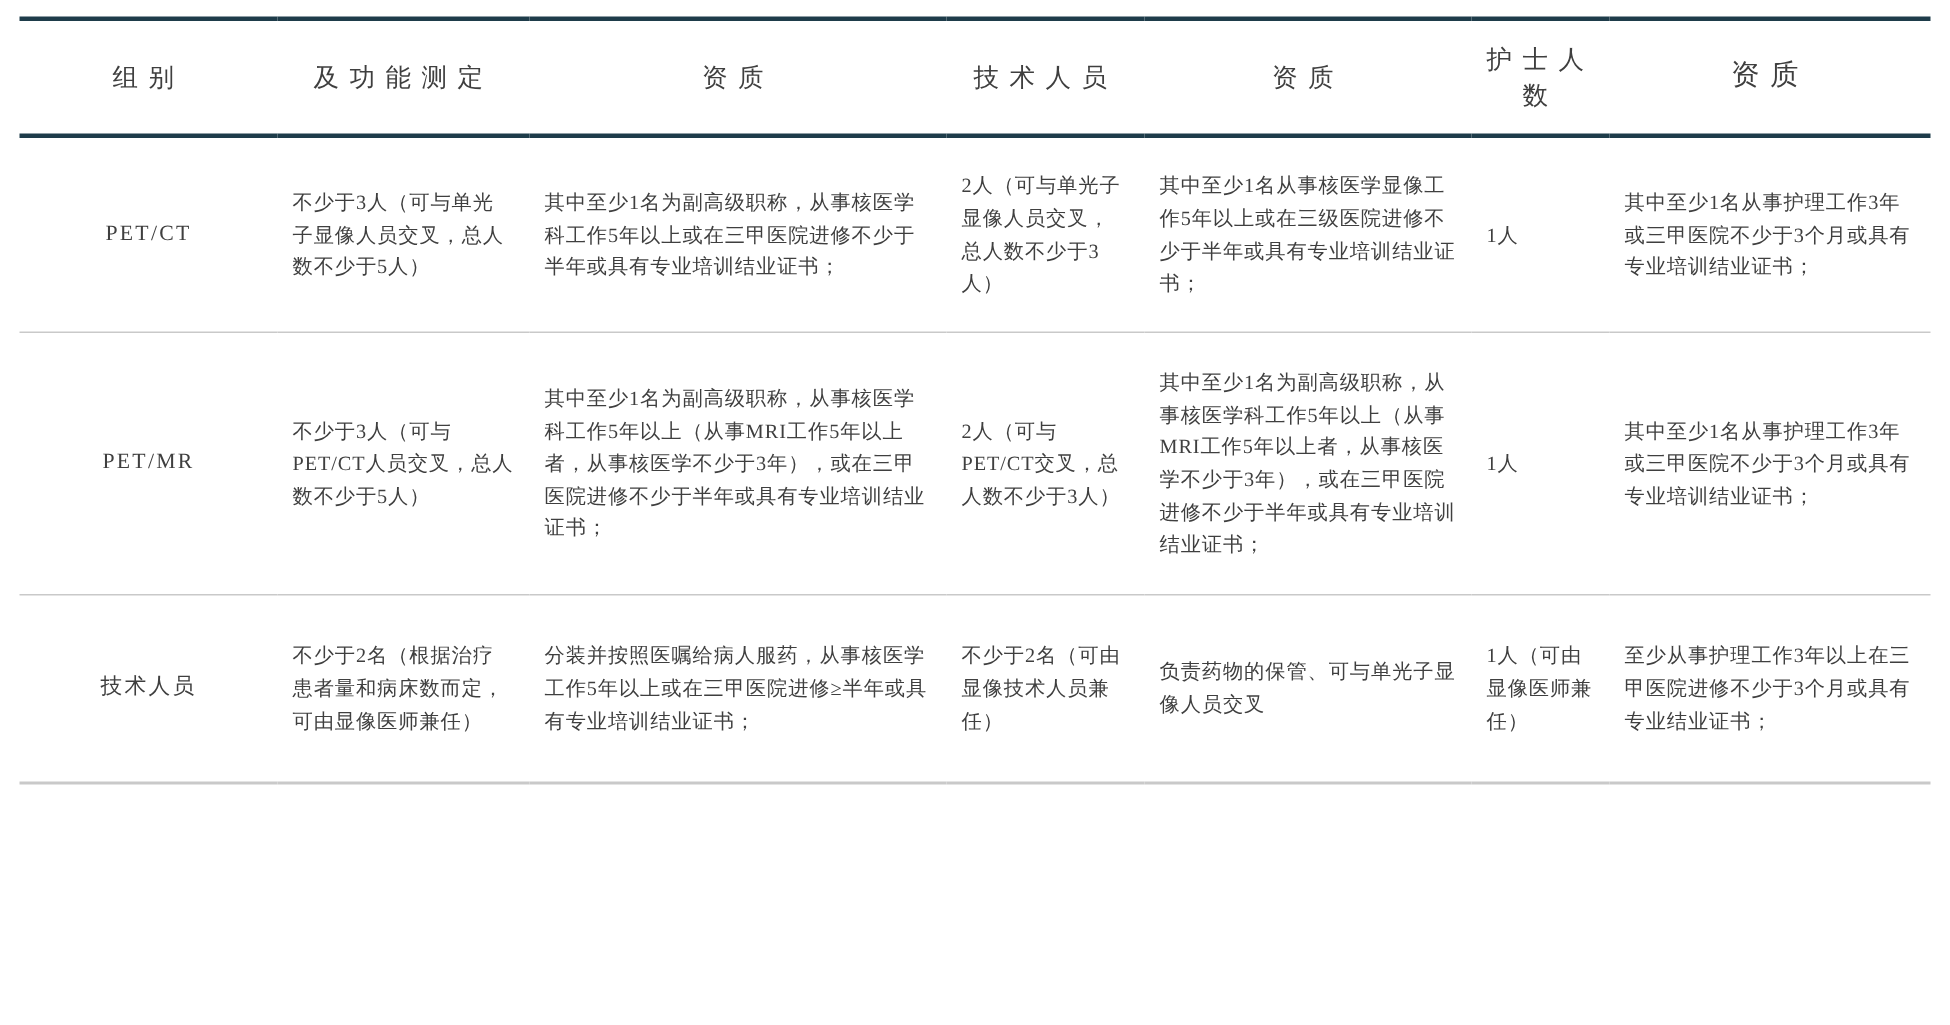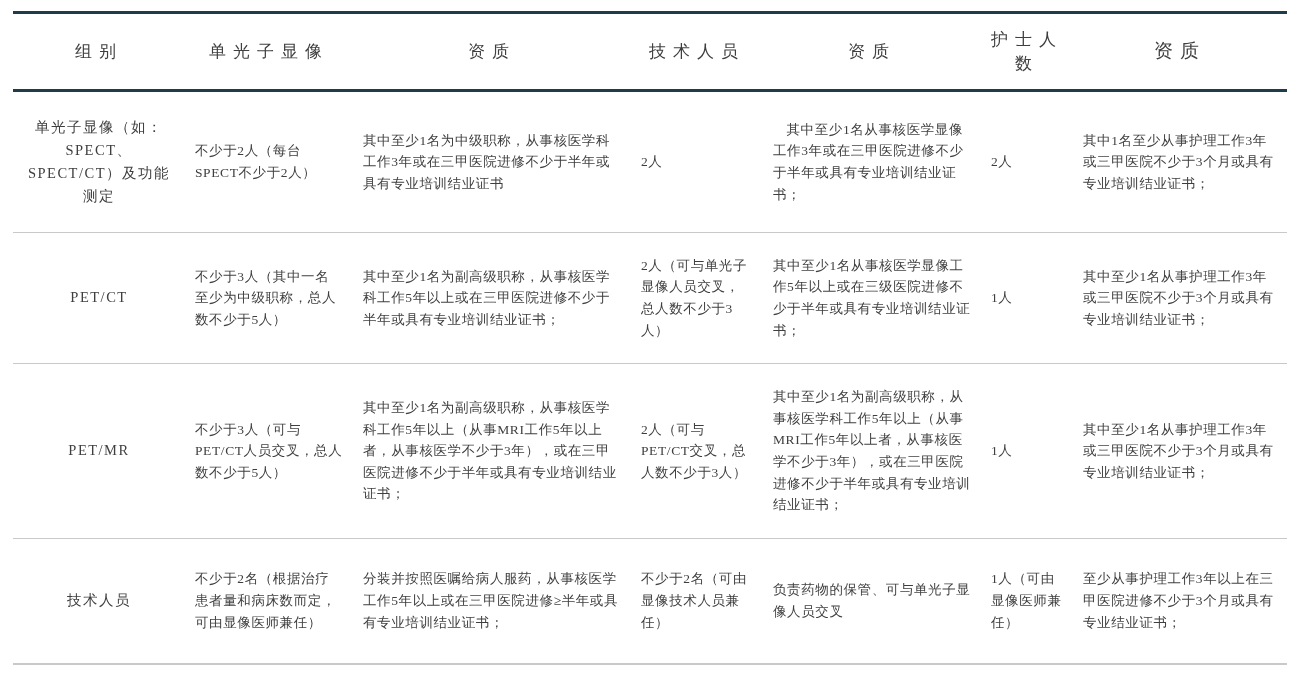--- a/index.html
+++ b/index.html
@@ -70,41 +70,32 @@
       <col style="width:168px">
       <col style="width:278px">
       <col style="width:132px">
       <col style="width:218px">
       <col style="width:92px">
       <col style="width:214px">
     </colgroup>
     <thead>
       <tr>
         <th>组别</th>
-        <th>单光子显像</th>
+        <th>及功能测定</th>
         <th>资质</th>
         <th>技术人员</th>
         <th>资质</th>
         <th>护士人数</th>
         <th class="big">资质</th>
       </tr>
     </thead>
     <tbody>
-      <tr class="r0">
-        <td class="center group-label">单光子显像（如：SPECT、SPECT/CT）及功能测定</td>
-        <td>不少于2人（每台SPECT不少于2人）</td>
-        <td>其中至少1名为中级职称，从事核医学科工作3年或在三甲医院进修不少于半年或具有专业培训结业证书</td>
-        <td>2人</td>
-        <td class="indent">其中至少1名从事核医学显像工作3年或在三甲医院进修不少于半年或具有专业培训结业证书；</td>
-        <td>2人</td>
-        <td>其中1名至少从事护理工作3年或三甲医院不少于3个月或具有专业培训结业证书；</td>
-      </tr>
       <tr class="r1">
         <td class="center group-label">PET/CT</td>
-        <td>不少于3人（其中一名至少为中级职称，总人数不少于5人）</td>
+        <td>不少于3人（可与单光子显像人员交叉，总人数不少于5人）</td>
         <td>其中至少1名为副高级职称，从事核医学科工作5年以上或在三甲医院进修不少于半年或具有专业培训结业证书；</td>
         <td>2人（可与单光子显像人员交叉，总人数不少于3人）</td>
         <td>其中至少1名从事核医学显像工作5年以上或在三级医院进修不少于半年或具有专业培训结业证书；</td>
         <td>1人</td>
         <td>其中至少1名从事护理工作3年或三甲医院不少于3个月或具有专业培训结业证书；</td>
       </tr>
       <tr class="r2">
         <td class="center group-label">PET/MR</td>
         <td>不少于3人（可与PET/CT人员交叉，总人数不少于5人）</td>
         <td>其中至少1名为副高级职称，从事核医学科工作5年以上（从事MRI工作5年以上者，从事核医学不少于3年），或在三甲医院进修不少于半年或具有专业培训结业证书；</td>

